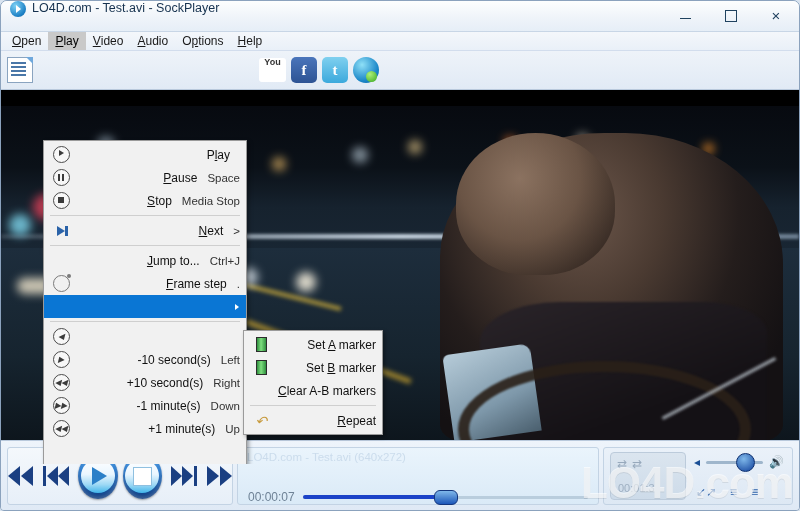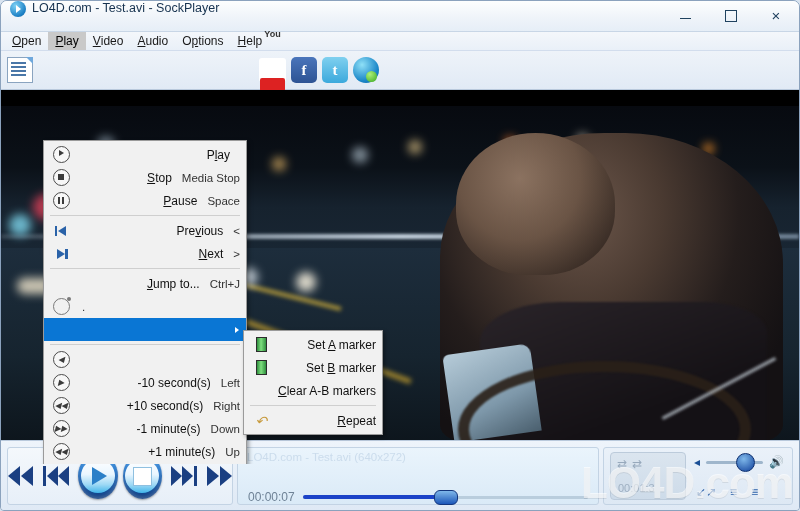--- a/index.html
+++ b/index.html
@@ -67,21 +67,21 @@
     content:"";position:absolute;left:3px;top:4px;width:15px;height:2px;
     background:#4a77a8;box-shadow:0 4px 0 #4a77a8,0 8px 0 #4a77a8,0 12px 0 #4a77a8;
   }
   .tb-doc:after{
     content:"";position:absolute;right:-1px;top:-1px;
     border-left:7px solid transparent;border-top:7px solid #6fa8dc;
   }
   .social{position:absolute;right:420px;display:flex;align-items:center;gap:5px;}
   .soc{width:26px;height:26px;border-radius:5px;display:flex;align-items:center;justify-content:center;
        font-size:15px;font-weight:bold;color:#fff;}
-  .soc.yt{background:#fff;border-radius:3px;width:27px;height:24px;flex-direction:column;gap:0;}
+  .soc.yt{background:#fff;border-radius:3px;width:27px;height:24px;flex-direction:column;gap:0;justify-content:space-between;}
   .soc.yt .y1{font-size:9px;color:#333;line-height:9px;font-weight:bold;}
   .soc.yt .y2{font-size:8px;color:#fff;background:#d22;border-radius:2px;padding:12px 3px;line-height:9px;margin-top:39px;}
   .soc.fb{background:linear-gradient(#4a75bb,#2d5394);font-family:"Liberation Serif",serif;}
   .soc.tw{background:linear-gradient(#7fd0ef,#3ba9dc);font-family:"Liberation Serif",serif;}
   .soc.globe{
     background:radial-gradient(circle at 35% 30%,#8fe0f7,#1a86c8 65%,#0f5f95);
     border-radius:50%;position:relative;
   }
   .soc.globe:after{content:"";position:absolute;right:2px;bottom:1px;width:11px;height:11px;border-radius:50%;
     background:radial-gradient(circle at 35% 30%,#aef07a,#3aa91e);}
@@ -350,57 +350,51 @@
     <div class="popup pmenu">
       <div class="row">
         <span class="ic">
             <i class="cic play"></i>
           </span>
         <span class="lbl">P<u>l</u>ay</span>
         <span class="sc"></span>
       </div>
       <div class="row">
         <span class="ic">
+            <i class="cic pause"></i>
+          </span>
+        <span class="lbl"><u>P</u>ause</span>
+        <span class="sc">Space</span>
+      </div>
+      <div class="row">
+        <span class="ic">
             <i class="cic stop"></i>
           </span>
         <span class="lbl"><u>S</u>top</span>
         <span class="sc">Media Stop</span>
       </div>
-      <div class="row">
-        <span class="ic">
-            <i class="cic pause"></i>
-          </span>
-        <span class="lbl"><u>P</u>ause</span>
-        <span class="sc">Space</span>
-      </div>
       <div class="sep"></div>
-      <div class="row">
-        <span class="ic">
-            <i class="prevn"></i>
-          </span>
-        <span class="lbl">Pre<u>v</u>ious</span>
-        <span class="sc">&lt;</span>
-      </div>
       <div class="row">
         <span class="ic">
             <i class="nextn"></i>
           </span>
         <span class="lbl"><u>N</u>ext</span>
         <span class="sc">&gt;</span>
       </div>
       <div class="sep"></div>
       <div class="row">
         <span class="ic"></span>
         <span class="lbl"><u>J</u>ump to...</span>
         <span class="sc">Ctrl+J</span>
       </div>
       <div class="row">
         <span class="ic">
             <i class="framei"></i>
           </span>
+        <span class="lbl"><u>F</u>rame step</span>
         <span class="sc">.</span>
       </div>
       <div class="row hl">
         <span class="ic"></span>
         <span class="arrow"></span>
       </div>
       <div class="sep"></div>
       <div class="row">
         <span class="ic">
             <i class="cic seek">◀</i>

